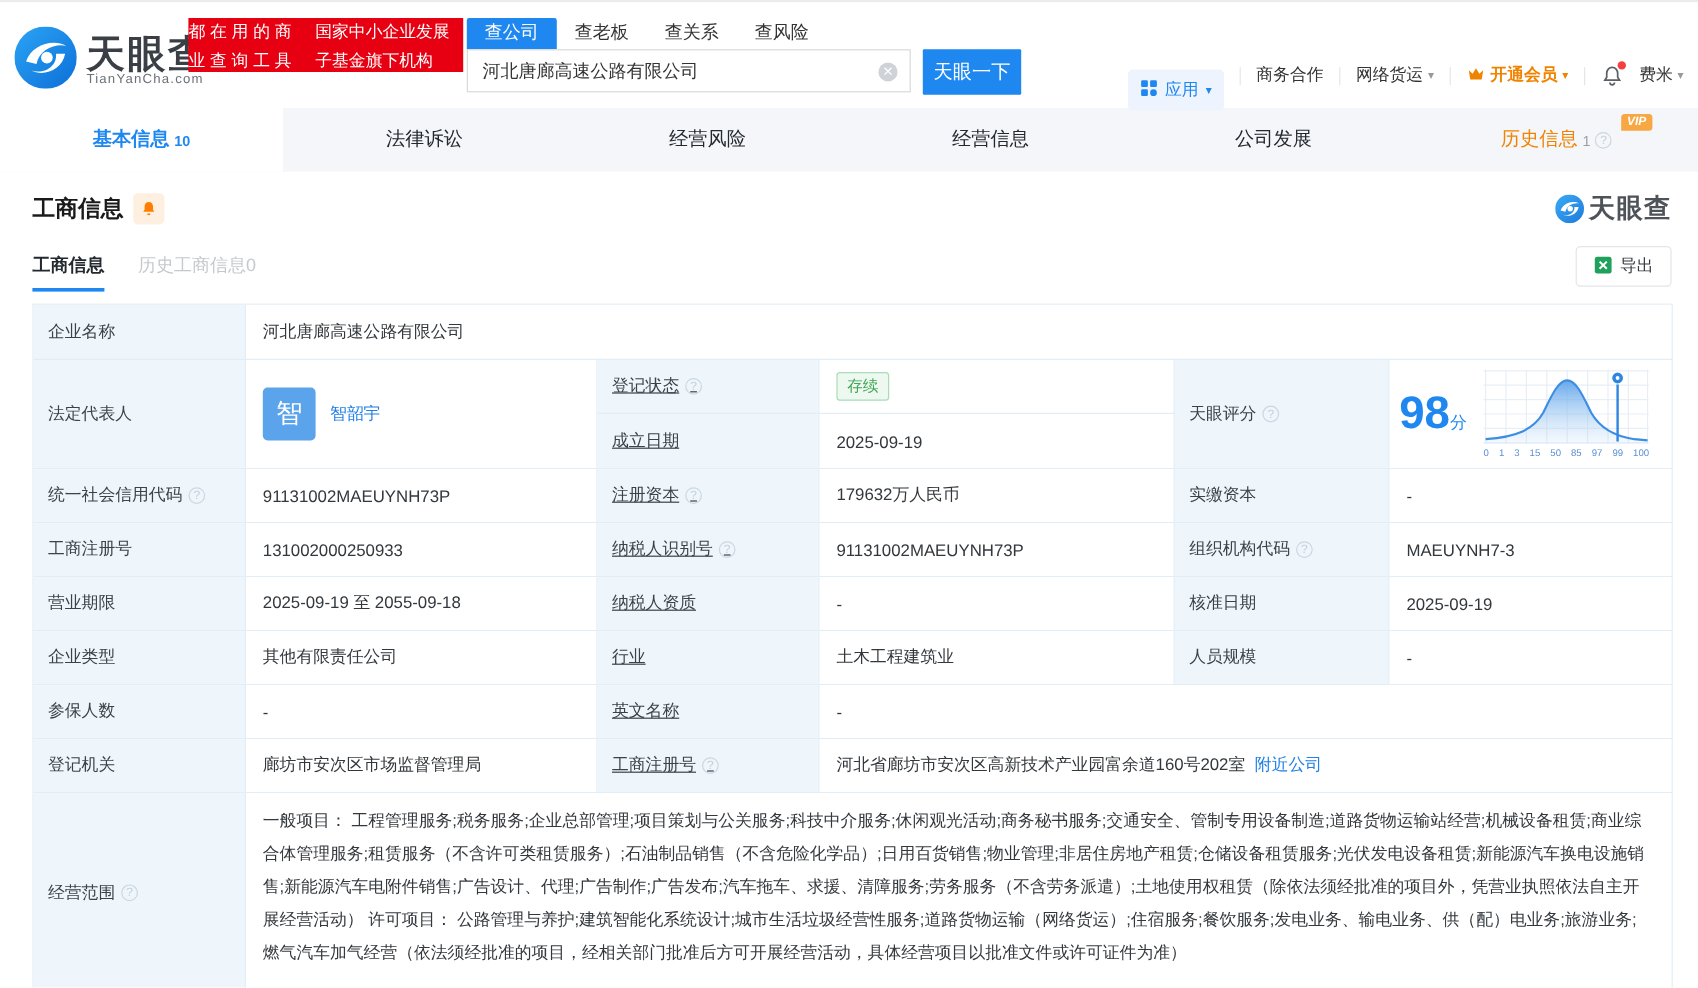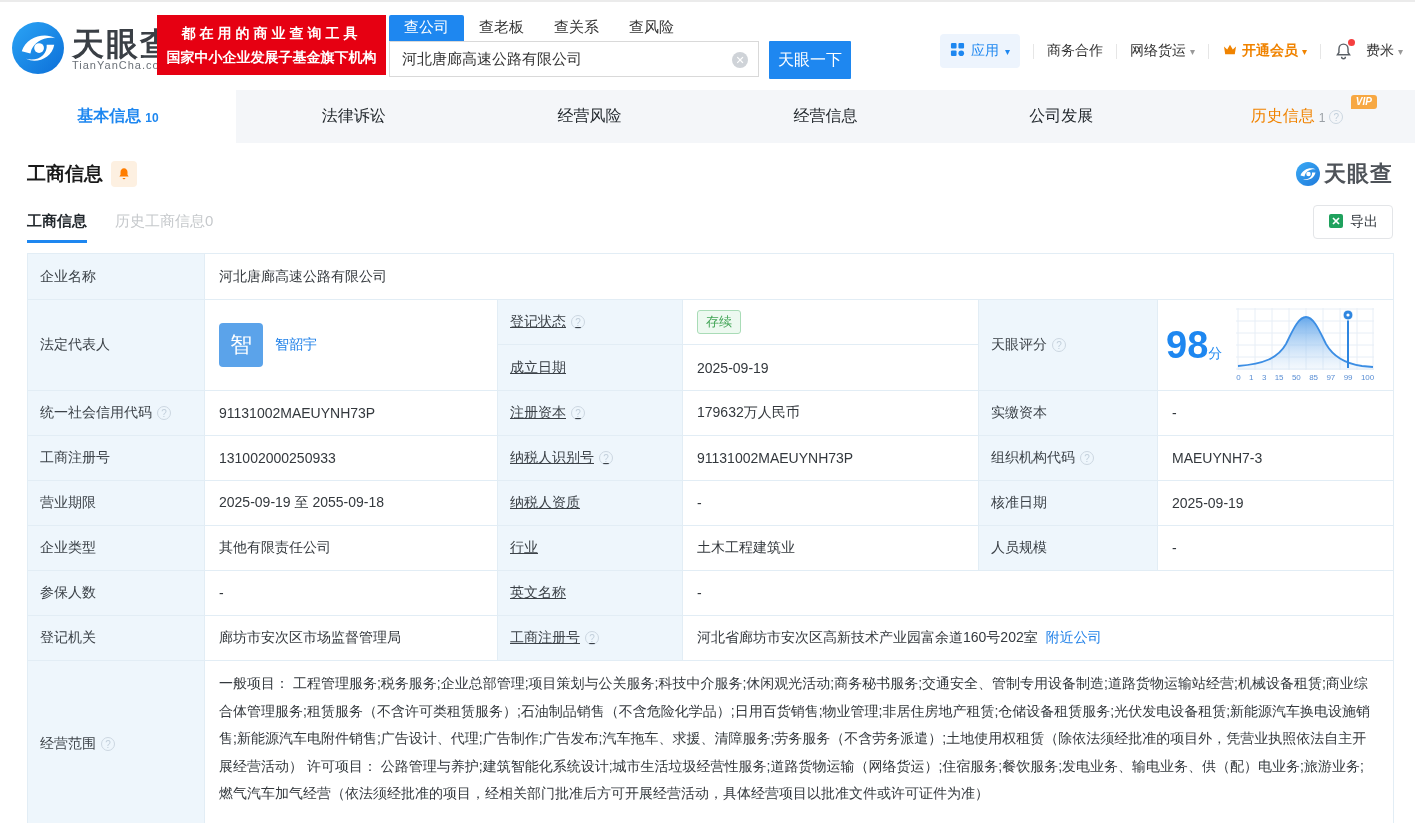--- a/index.html
+++ b/index.html
@@ -5,41 +5,41 @@
   * { margin:0; padding:0; box-sizing:border-box; }
   html,body { width:1415px; height:823px; background:#fff; overflow:hidden;
     font-family:"Liberation Sans","DejaVu Sans",sans-serif; color:#333; }
   body::before { content:""; display:block; height:2px; background:#ebebeb; }
 
   
   .topbar { position:relative; height:88px; background:#fff; }
   .logo { position:absolute; left:12px; top:20px; display:flex; align-items:center; gap:8px; }
   .logo-text .t { font-size:32px; font-weight:bold; color:#3a3f45; letter-spacing:2px; line-height:30px;}
   .logo-text .d { font-size:11px; color:#6b7178; letter-spacing:1px; }
-  .slogan { position:absolute; left:157px; top:13px; width:229px; height:60px; background:#e60012;
-    color:#fff; font-size:14px; font-weight:bold; display:flex; flex-direction:column; justify-content:center;
+  .slogan { position:absolute; left:157px; top:13px; width:229px; height:45px; background:#e60012;
+    color:#fff; font-size:14px; font-weight:normal; display:flex; justify-content:center;
     align-items:center; line-height:24px; }
   .slogan .l1 { letter-spacing:4px; }
   .search-area { position:absolute; left:389px; top:13px; }
   .search-tabs { display:flex; align-items:flex-end; height:26px; }
   .search-tab { font-size:15px; color:#333; padding:3px 15px 4px; cursor:pointer; }
   .search-tab.active { background:#1e87f0; color:#fff; border-radius:2px 2px 0 0; }
   .search-row { display:flex; }
   .search-box { position:relative; width:370px; height:36px; border:1px solid #d9d9d9; background:#fff;
     display:flex; align-items:center; }
   .search-box input { border:none; outline:none; width:330px; height:32px; padding-left:12px; font-size:15px;
     color:#333; font-family:inherit; }
   .clear-ic { position:absolute; right:10px; top:10px; width:16px; height:16px; border-radius:50%;
     background:#cfd3d8; color:#fff; font-size:11px; line-height:16px; text-align:center; cursor:pointer; }
   .search-btn { margin-left:10px; width:82px; height:38px; background:#1e87f0; color:#fff; border:none;
     font-size:16px; cursor:pointer; font-family:inherit; border-radius:1px; }
   .top-nav { position:absolute; right:12px; top:32px; display:flex; align-items:center; gap:13px; font-size:14px; }
   .nav-sep { width:1px; height:15px; background:#e6e6e6; }
   .apps-chip { display:flex; align-items:center; gap:6px; background:#edf4fd; border-radius:4px;
-    padding:8px 10px; color:#1e87f0; cursor:pointer; }
+    padding:8px 10px; color:#1e87f0; cursor:pointer;margin-top:24px; }
   .caret { font-size:10px; color:#999; }
   .apps-chip .caret { color:#1e87f0; }
   .nav-item { color:#333; cursor:pointer; display:flex; align-items:center; gap:4px; }
   .vip-link { color:#f08300; font-weight:bold; display:flex; align-items:center; gap:4px; cursor:pointer; }
   .bell-wrap { position:relative; cursor:pointer; display:flex; }
   .red-dot { position:absolute; right:-2px; top:-3px; width:7px; height:7px; border-radius:50%; background:#f53f3f; }
 
   
   .main-tabs { display:flex; height:53px; background:#f4f6f9; }
   .mtab { flex:1; display:flex; align-items:center; justify-content:center; gap:4px; font-size:16px;

